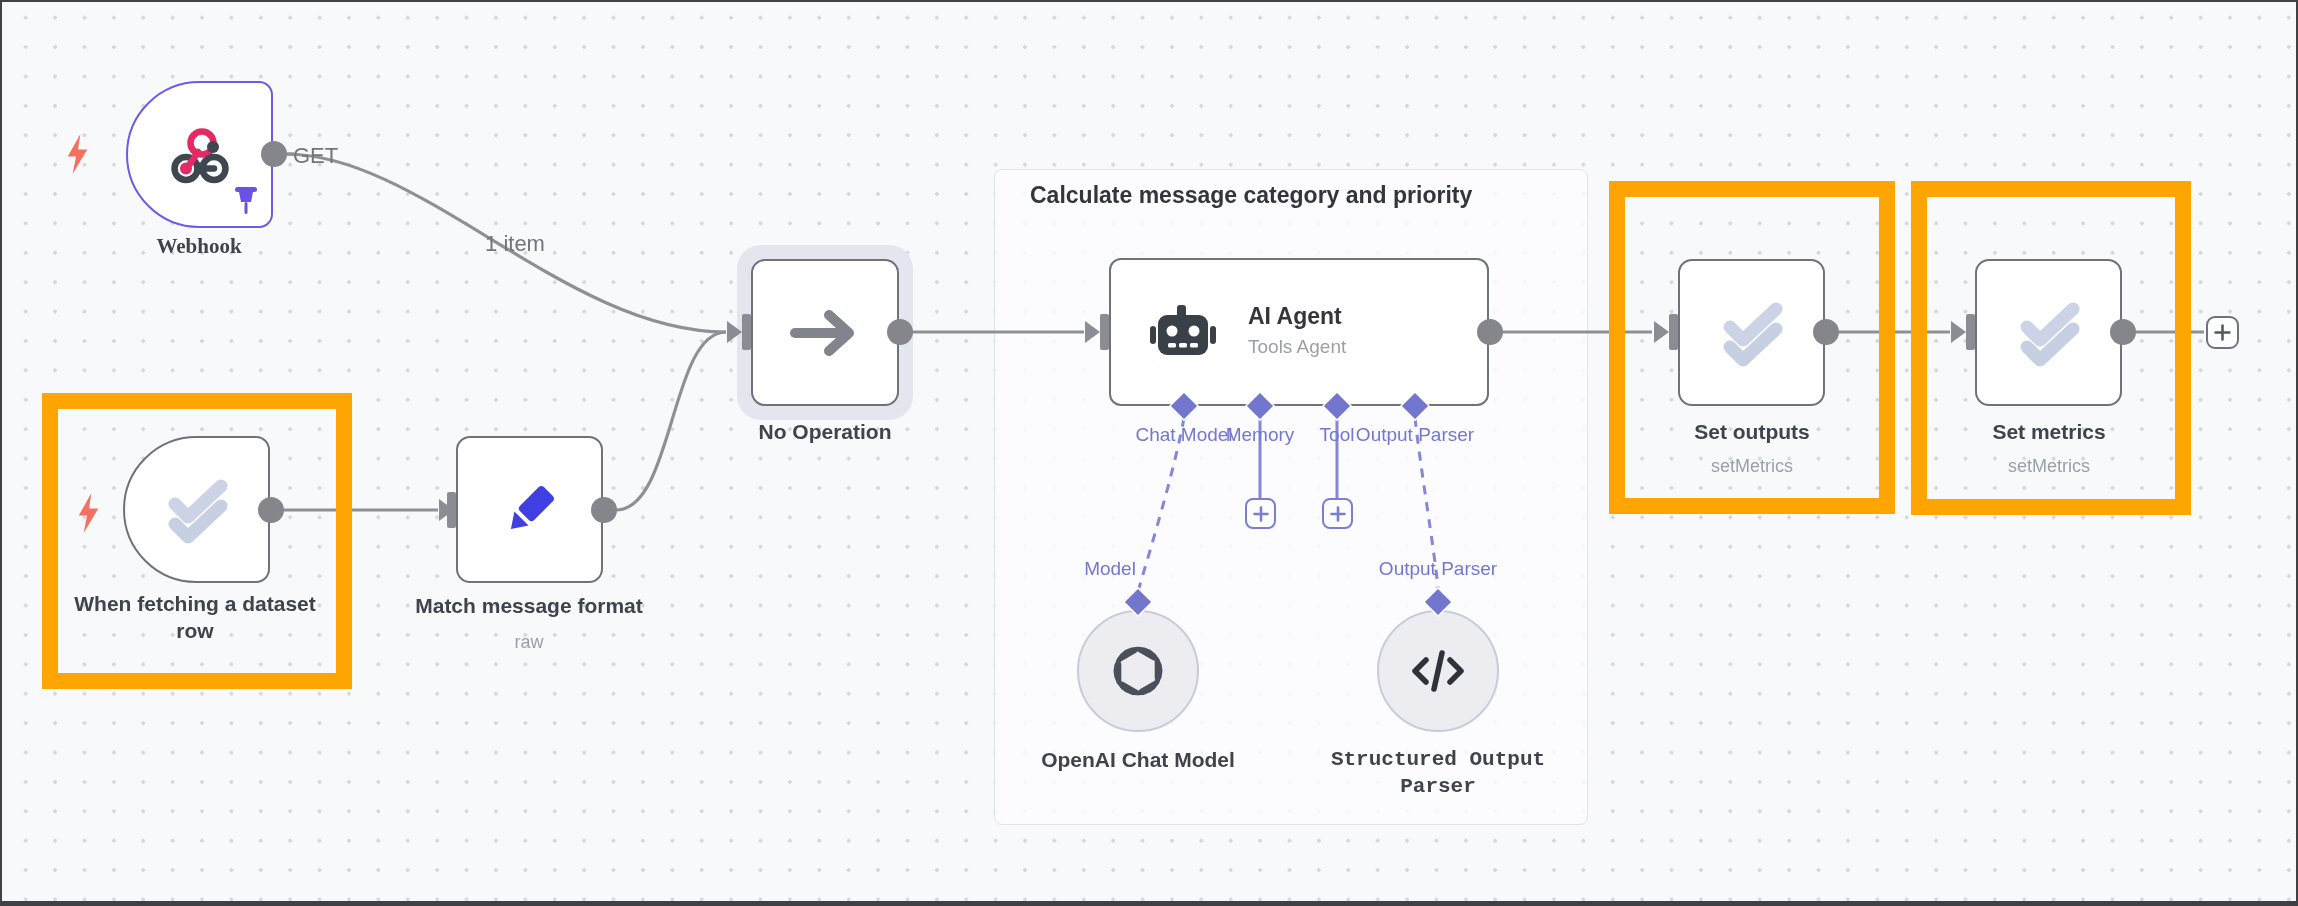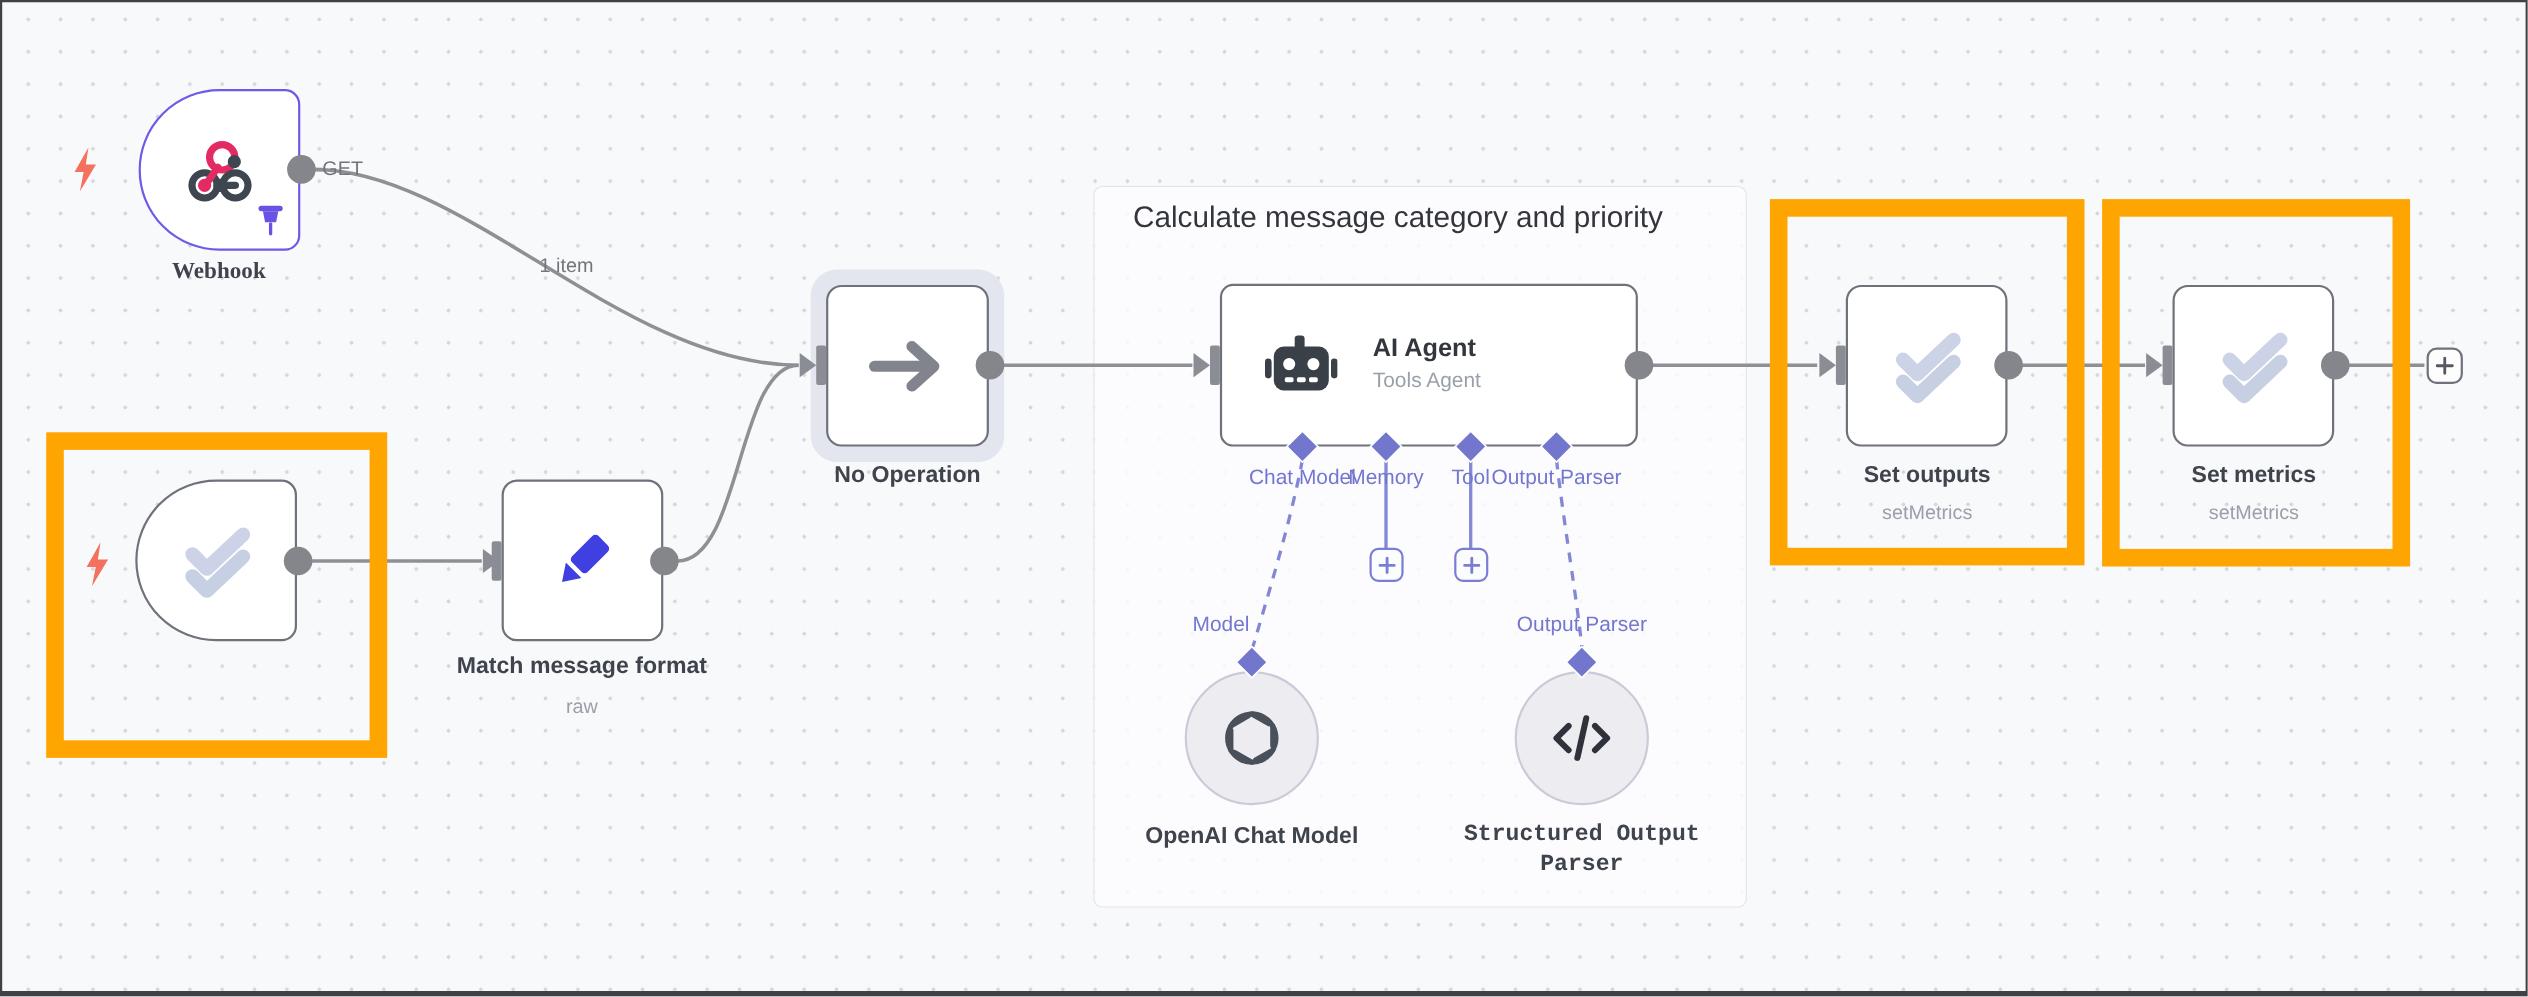--- a/index.html
+++ b/index.html
@@ -14,42 +14,42 @@
   }
   .abs{position:absolute;}
   
   .group-box{
     left:992px;top:167px;width:592px;height:654px;
     background:rgba(252,252,254,0.82);
     border:1.5px solid #e2e3ea;border-radius:8px;z-index:1;
   }
   .group-title{
     left:1028px;top:180px;width:560px;
-    font-size:27px;font-weight:400;color:#33353c;z-index:2;
+    font-size:23px;font-weight:700;color:#33353c;z-index:2;
   }
   
   .node{
     box-sizing:border-box;background:#ffffff;border:2.5px solid #6f727b;
     border-radius:14px;z-index:3;display:flex;align-items:center;justify-content:center;
   }
   .node.trigger{border-radius:74px 14px 14px 74px;}
   .node.pinned{border-color:#6e5ae6;}
   .halo{
     left:735px;top:243px;width:176px;height:175px;background:#e3e6ef;
     border-radius:24px;z-index:2;
   }
   .cap{
     text-align:center;font-size:21px;font-weight:600;color:#3f434c;
     line-height:27px;z-index:5;
   }
   .sub{
     text-align:center;font-size:18px;font-weight:400;color:#9aa0a9;
     line-height:22px;z-index:5;margin-top:3px;
   }
-  .tiny-gray{font-size:18px;color:#74757b;z-index:5;}
+  .tiny-gray{font-size:22px;color:#74757b;z-index:5;}
   .port-label{
     text-align:center;font-size:19px;color:#7377cf;z-index:5;white-space:nowrap;
   }
   .circle-node{
     width:122px;height:122px;border-radius:50%;background:#ededf1;
     border:2px solid #c8ccd8;box-sizing:border-box;z-index:3;
     display:flex;align-items:center;justify-content:center;
   }
   .plus-btn{
     box-sizing:border-box;width:31px;height:31px;border-radius:8px;
@@ -176,20 +176,21 @@
       </svg>
   </div>
   <div class="abs node trigger" style="left:121px;top:434px;width:147px;height:147px;">
     <span>
       <svg width="74" height="70" viewBox="-37 -35 74 70" fill="none" stroke="#c7cfe3" stroke-width="13" stroke-linecap="round" stroke-linejoin="round">
         <path d="M-22,-6 L-9,7 L24,-24" stroke="#ccd3e6"></path>
         <path d="M-22,14 L-9,27 L24,-4"></path>
       </svg>
     </span>
   </div>
+  <div class="abs cap" style="left:68px;top:588px;width:250px;">When fetching a dataset row</div>
 
   <div class="abs node" style="left:454px;top:434px;width:147px;height:147px;">
     <span>
       <svg width="66" height="66" viewBox="-33 -33 66 66">
         <g transform="rotate(45)" fill="#4040e2">
           <rect x="-10" y="-26" width="20" height="34" rx="4"></rect>
           <path d="M-10,12 L10,12 L0,27 Z"></path>
         </g>
         <rect x="-3" y="6" width="30" height="5" transform="rotate(45)" fill="#ffffff" opacity="0"></rect>
         <g transform="rotate(45)">

